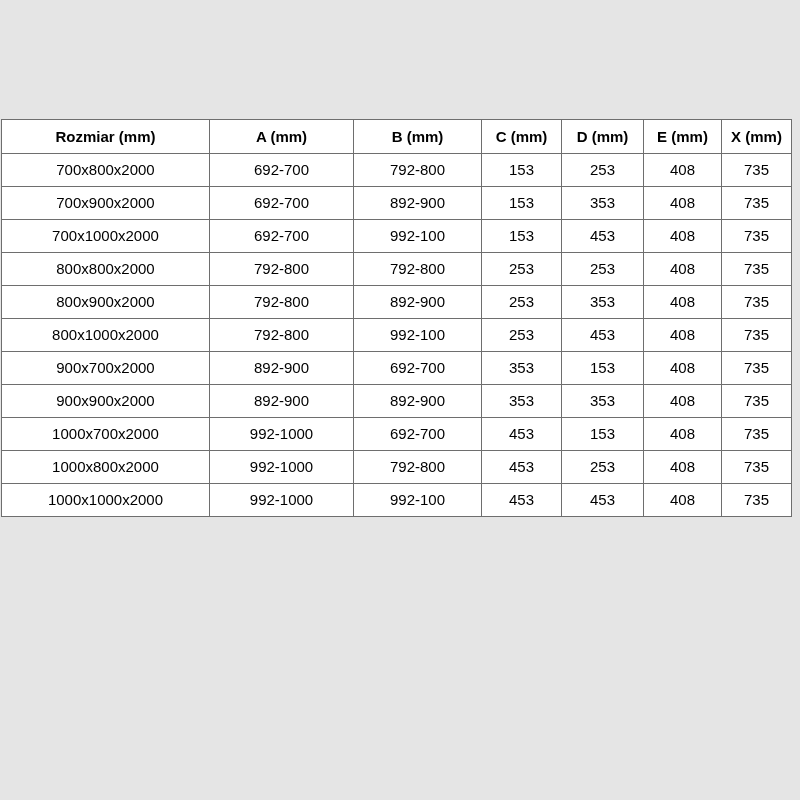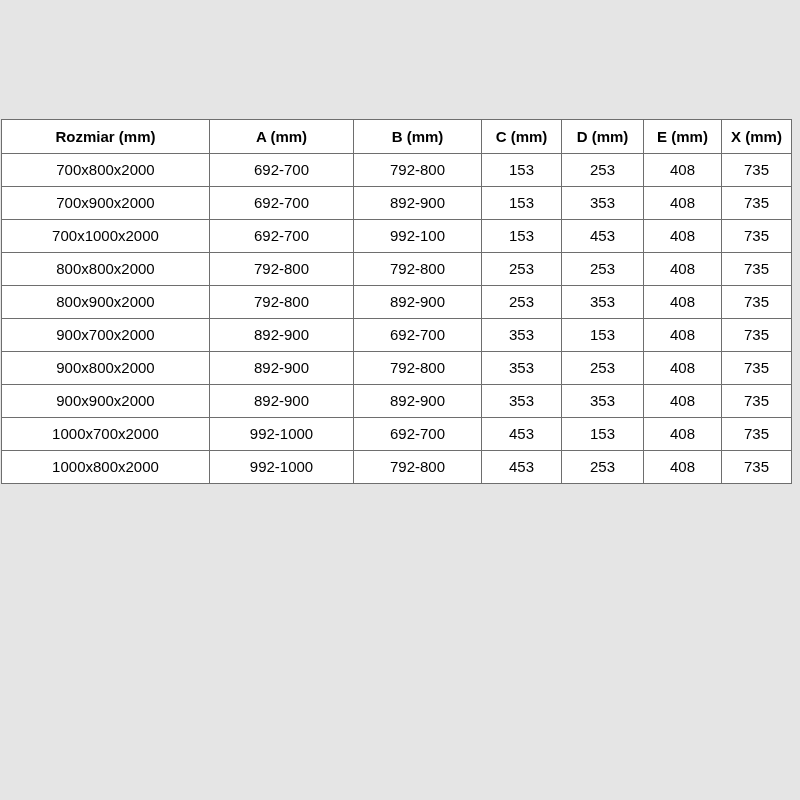--- a/index.html
+++ b/index.html
@@ -115,34 +115,34 @@
         <tr>
           <td>800x900x2000</td>
           <td>792-800</td>
           <td>892-900</td>
           <td>253</td>
           <td>353</td>
           <td>408</td>
           <td>735</td>
         </tr>
         <tr>
+          <td>800x1000x2000</td>
+          <td>792-800</td>
+          <td>992-100</td>
+          <td>253</td>
+          <td>453</td>
+          <td>408</td>
+          <td>735</td>
+        </tr>
+        <tr>
           <td>900x700x2000</td>
           <td>892-900</td>
           <td>692-700</td>
           <td>353</td>
           <td>153</td>
-          <td>408</td>
-          <td>735</td>
-        </tr>
-        <tr>
-          <td>900x800x2000</td>
-          <td>892-900</td>
-          <td>792-800</td>
-          <td>353</td>
-          <td>253</td>
           <td>408</td>
           <td>735</td>
         </tr>
         <tr>
           <td>900x900x2000</td>
           <td>892-900</td>
           <td>892-900</td>
           <td>353</td>
           <td>353</td>
           <td>408</td>
@@ -159,15 +159,24 @@
         </tr>
         <tr>
           <td>1000x800x2000</td>
           <td>992-1000</td>
           <td>792-800</td>
           <td>453</td>
           <td>253</td>
           <td>408</td>
           <td>735</td>
         </tr>
+        <tr>
+          <td>1000x1000x2000</td>
+          <td>992-1000</td>
+          <td>992-100</td>
+          <td>453</td>
+          <td>453</td>
+          <td>408</td>
+          <td>735</td>
+        </tr>
       </tbody>
   </table>
 </div>
 
 </body></html>

